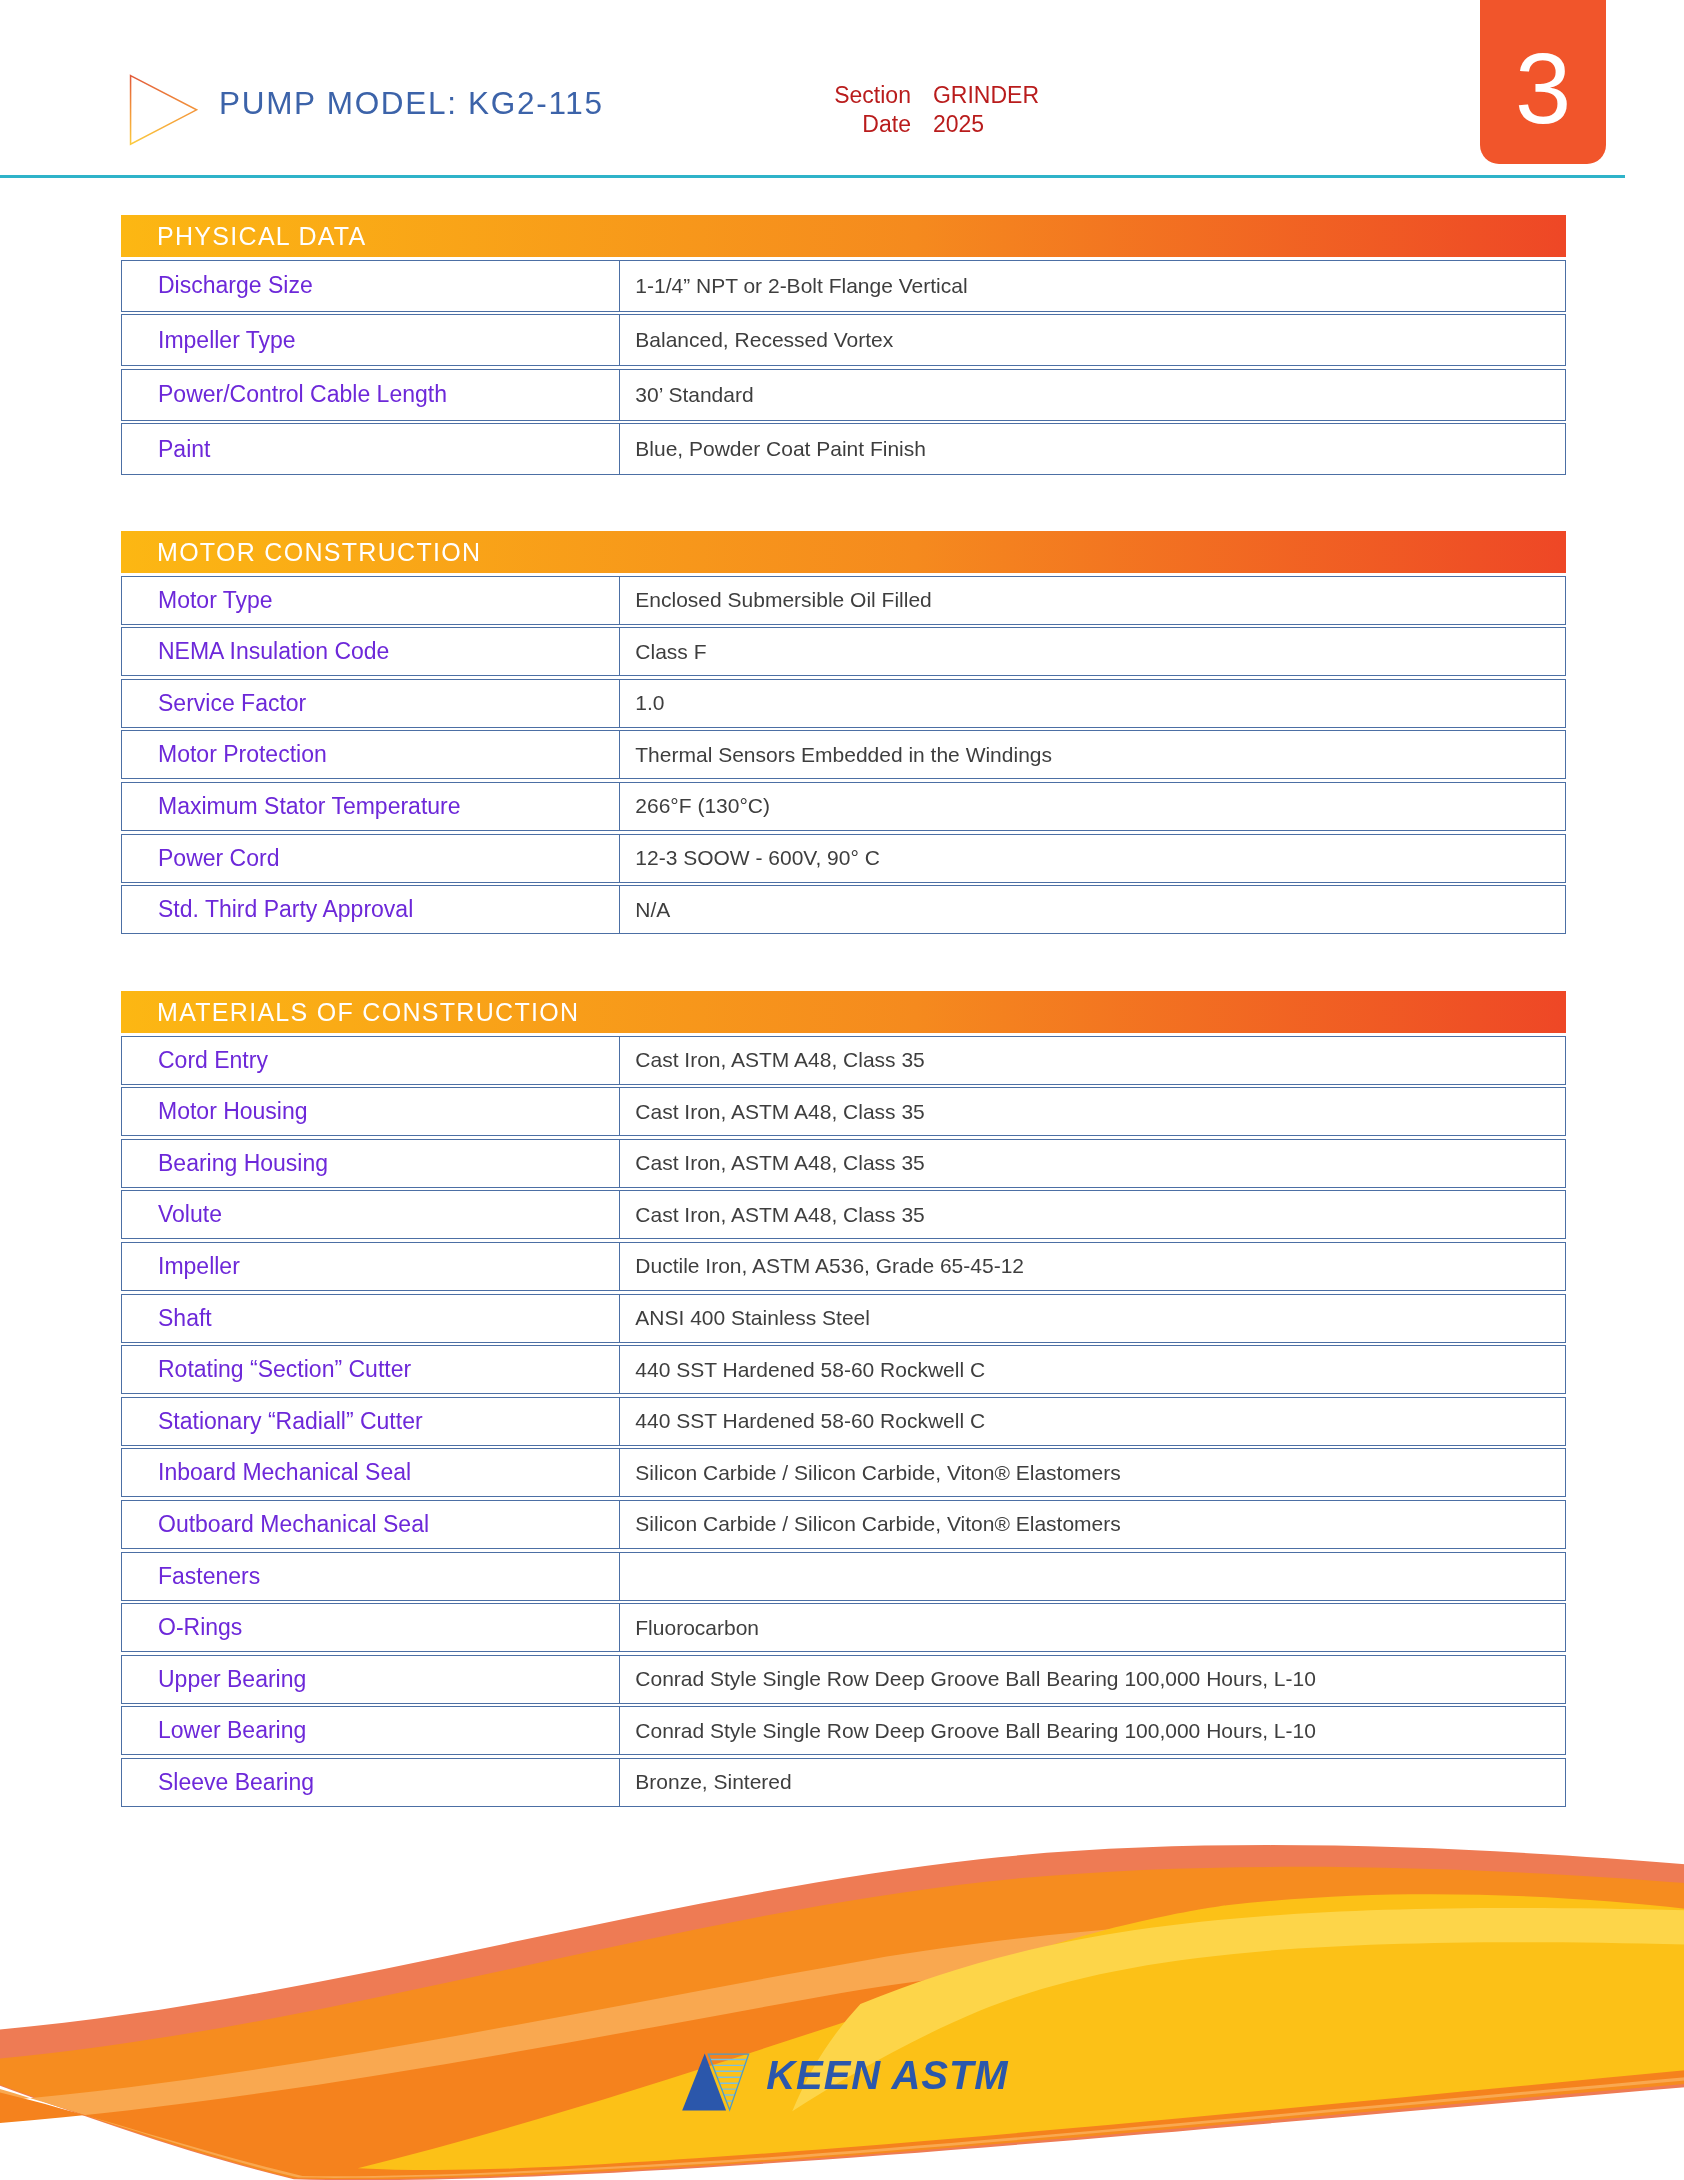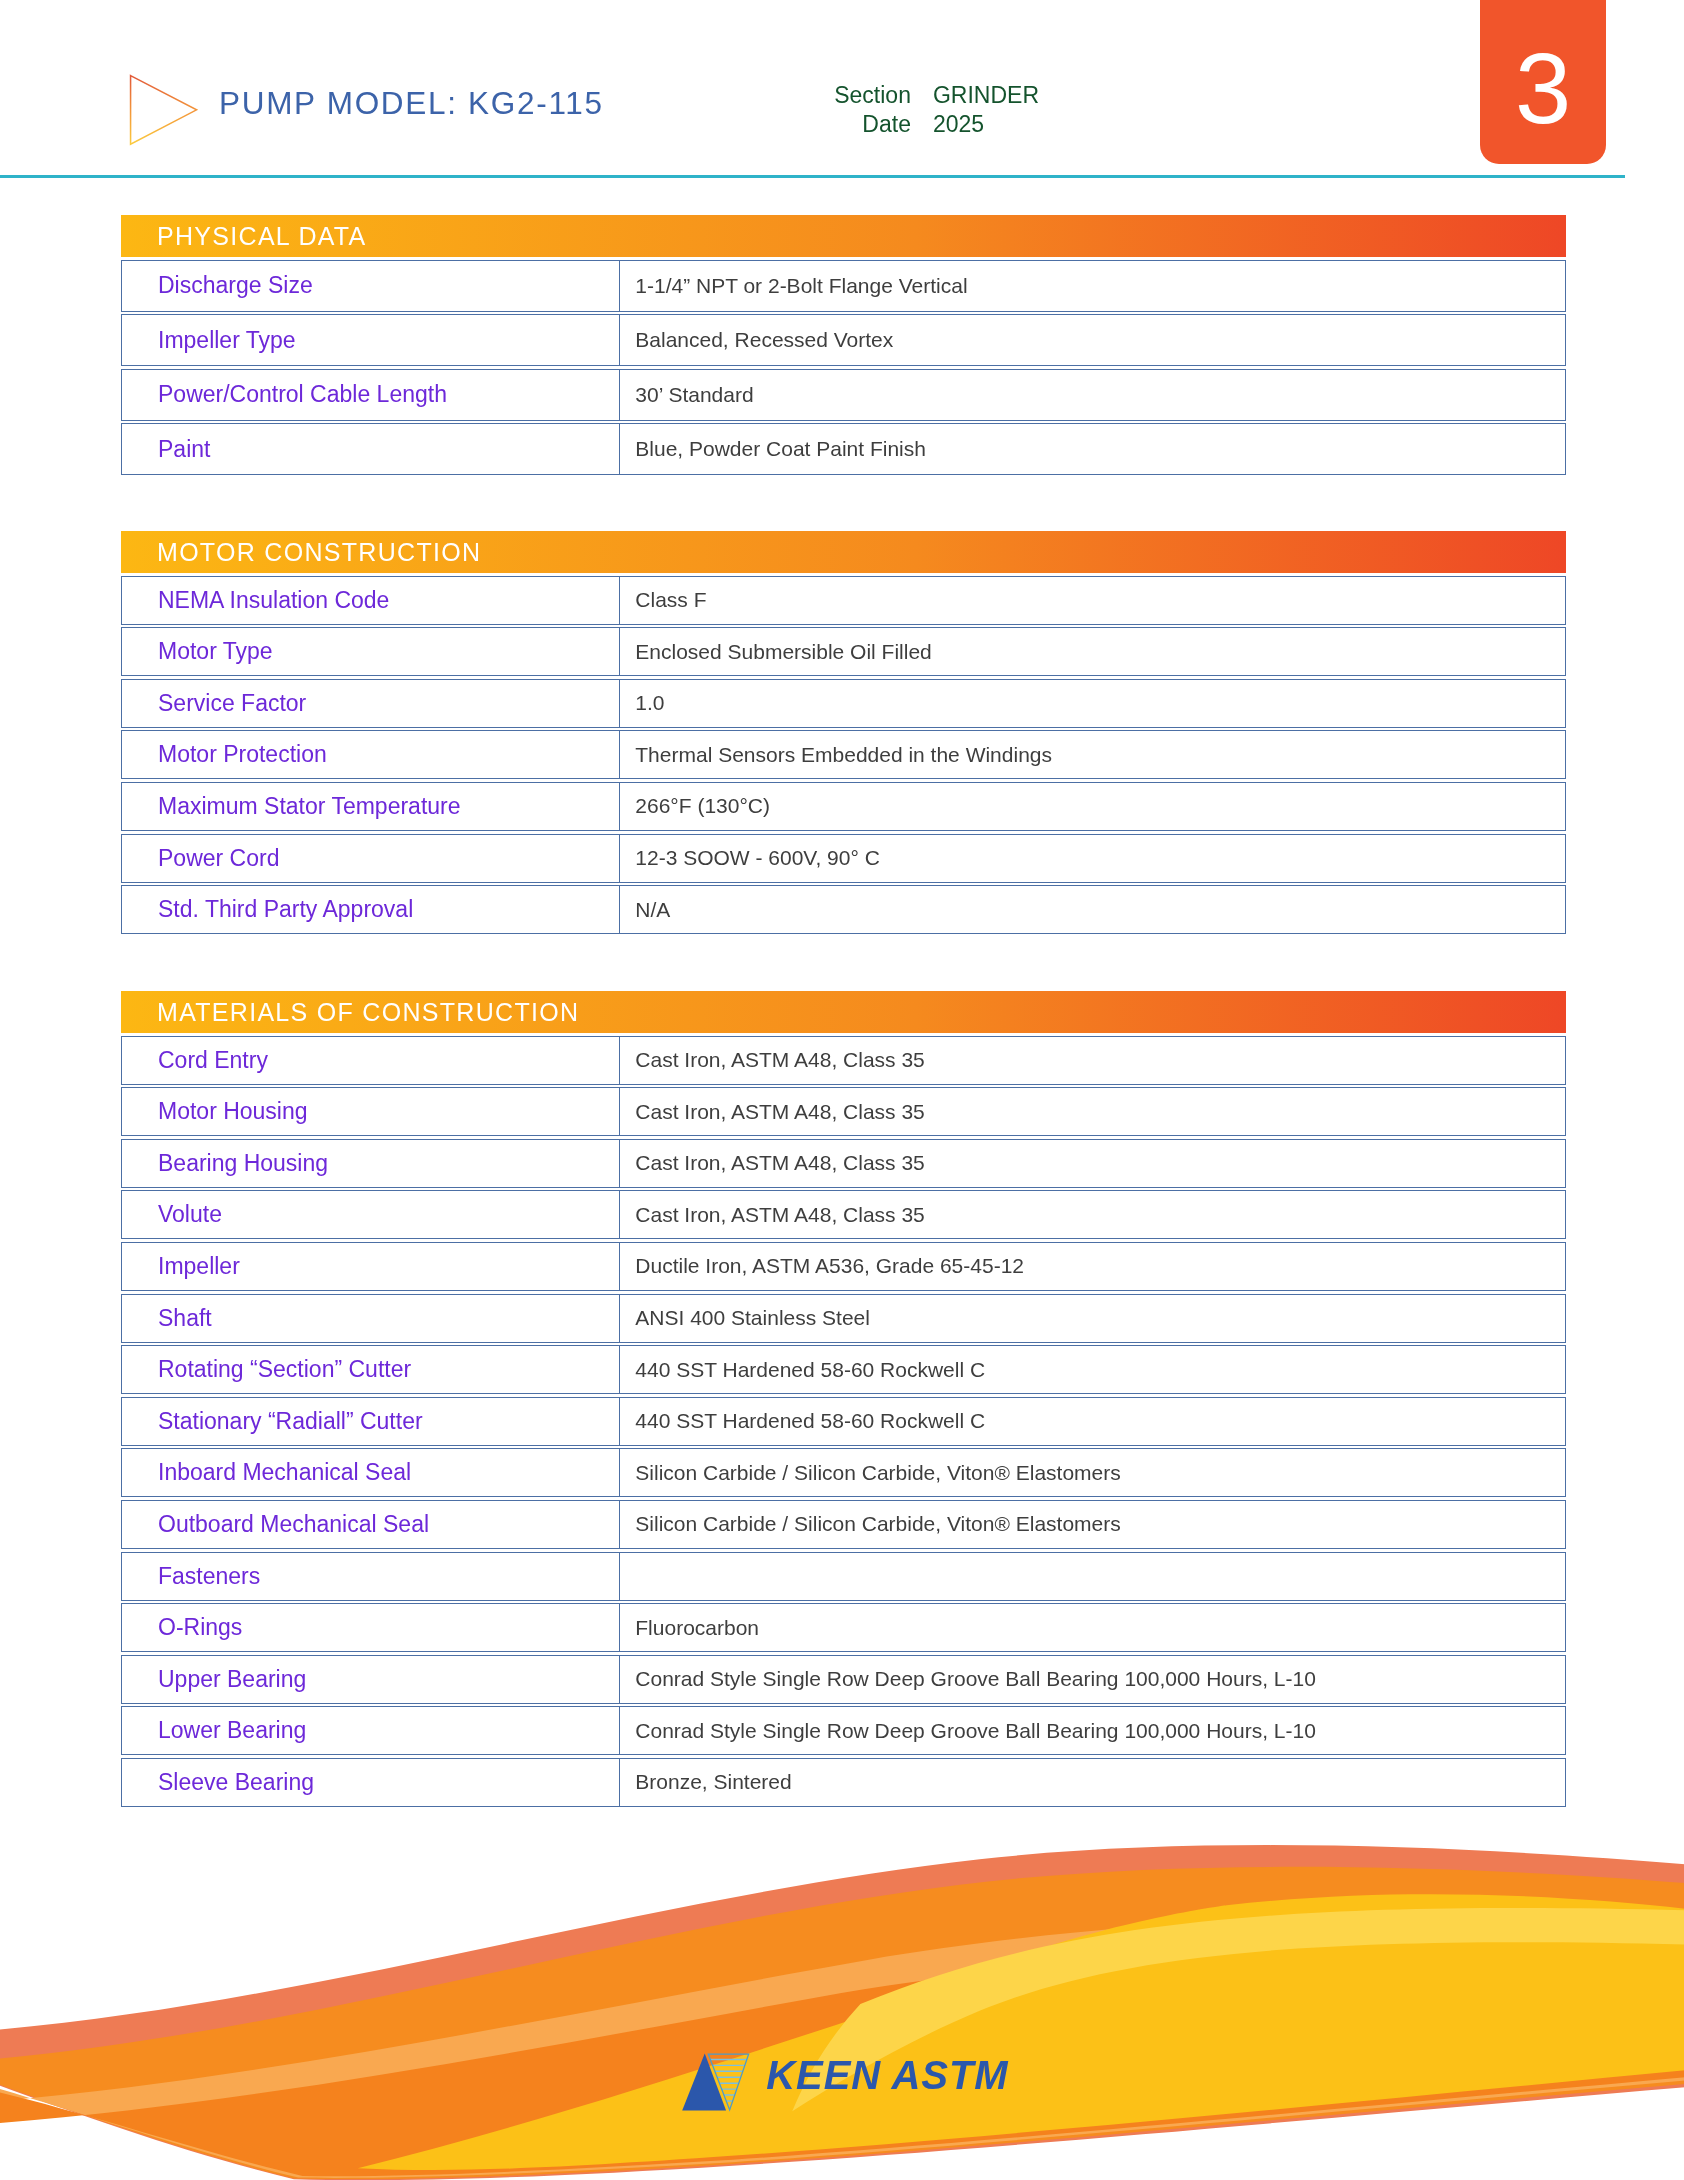--- a/index.html
+++ b/index.html
@@ -12,21 +12,21 @@
   .page-header{position:absolute;top:0;left:0;width:1361px;height:175px;}
   .teal-rule{position:absolute;top:175px;left:0;width:1625px;height:2.6px;background:var(--teal,#2FB3C9);}
   .logo-tri{position:absolute;left:128px;top:73px;width:72px;height:73px;}
   .header-title{
     position:absolute;left:219px;top:85px;font-size:31.5px;letter-spacing:1.7px;
     color:var(--title-blue,#3C63A9);font-weight:400;white-space:nowrap;
   }
   .header-meta{
     position:absolute;top:83px;right:322px;display:grid;
     grid-template-columns:auto auto;column-gap:22px;row-gap:3.4px;
-    font-size:23px;color:#14532d;line-height:25.6px;
+    font-size:23px;color:#b91c1c;line-height:25.6px;
   }
   .header-meta .m-label{text-align:right;}
   .page-num{
     position:absolute;left:1480px;top:0;width:126px;height:164px;
     background:var(--pagenum-bg,#F1552B);border-radius:0 0 19px 19px;
     display:flex;align-items:center;justify-content:center;
     color:#ffffff;font-size:101px;font-weight:300;padding-top:12px;box-sizing:border-box;
   }
   
   .spec-table{position:absolute;left:121px;width:1445px;}
@@ -129,27 +129,27 @@
     <div class="c-label">Paint</div>
     <div class="c-value">Blue, Powder Coat Paint Finish</div>
   </div>
 </div>
   </div>
 
   <div class="spec-table" id="table-1">
     <div class="t-head">MOTOR CONSTRUCTION</div>
     <div class="t-body">
   <div class="t-row">
+    <div class="c-label">Motor Type</div>
+    <div class="c-value">Enclosed Submersible Oil Filled</div>
+  </div>
+
+  <div class="t-row">
     <div class="c-label">NEMA Insulation Code</div>
     <div class="c-value">Class F</div>
-  </div>
-
-  <div class="t-row">
-    <div class="c-label">Motor Type</div>
-    <div class="c-value">Enclosed Submersible Oil Filled</div>
   </div>
 
   <div class="t-row">
     <div class="c-label">Service Factor</div>
     <div class="c-value">1.0</div>
   </div>
 
   <div class="t-row">
     <div class="c-label">Motor Protection</div>
     <div class="c-value">Thermal Sensors Embedded in the Windings</div>

